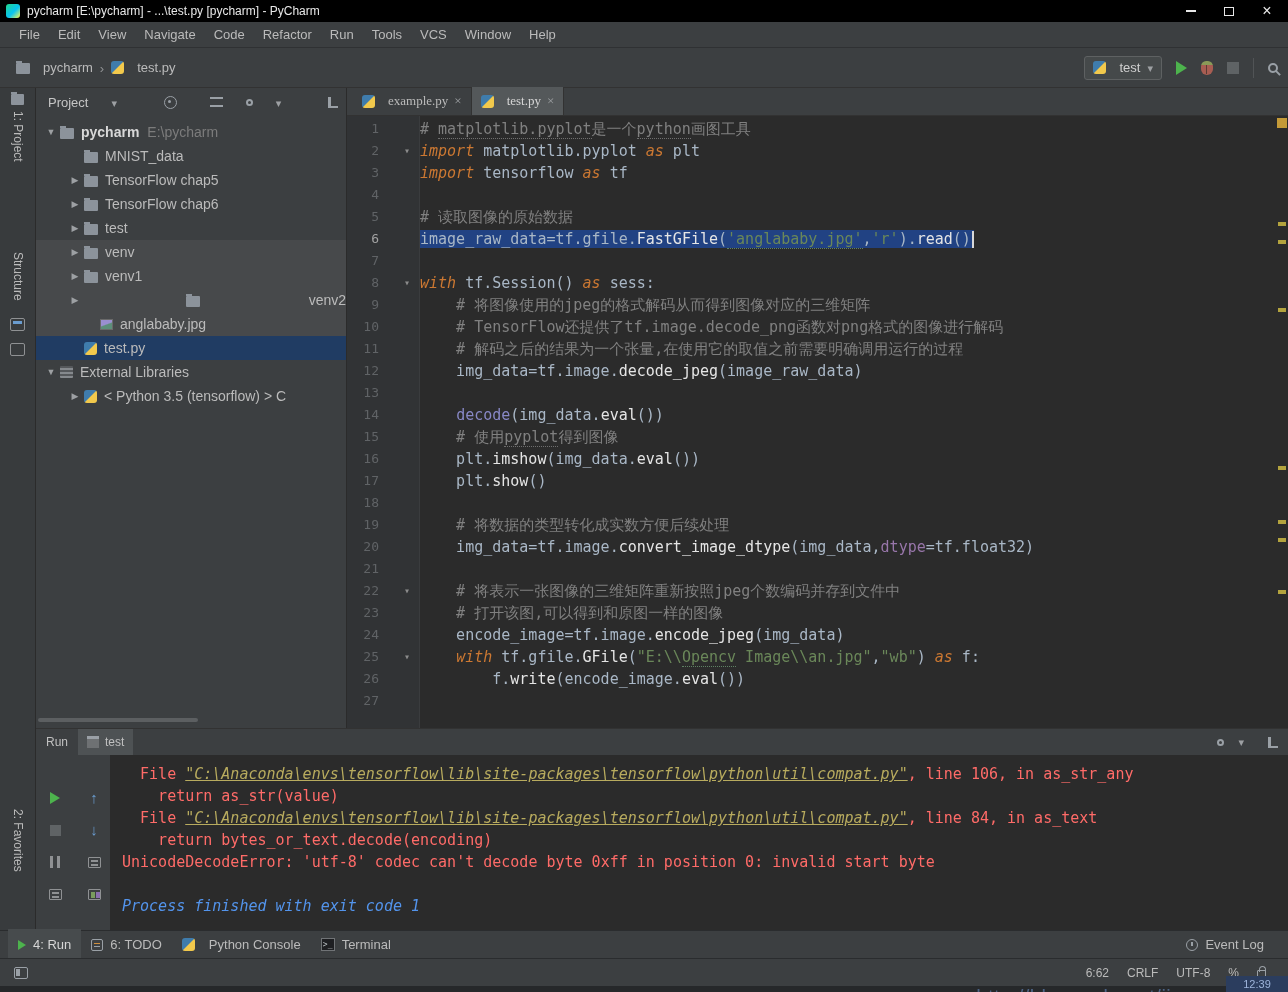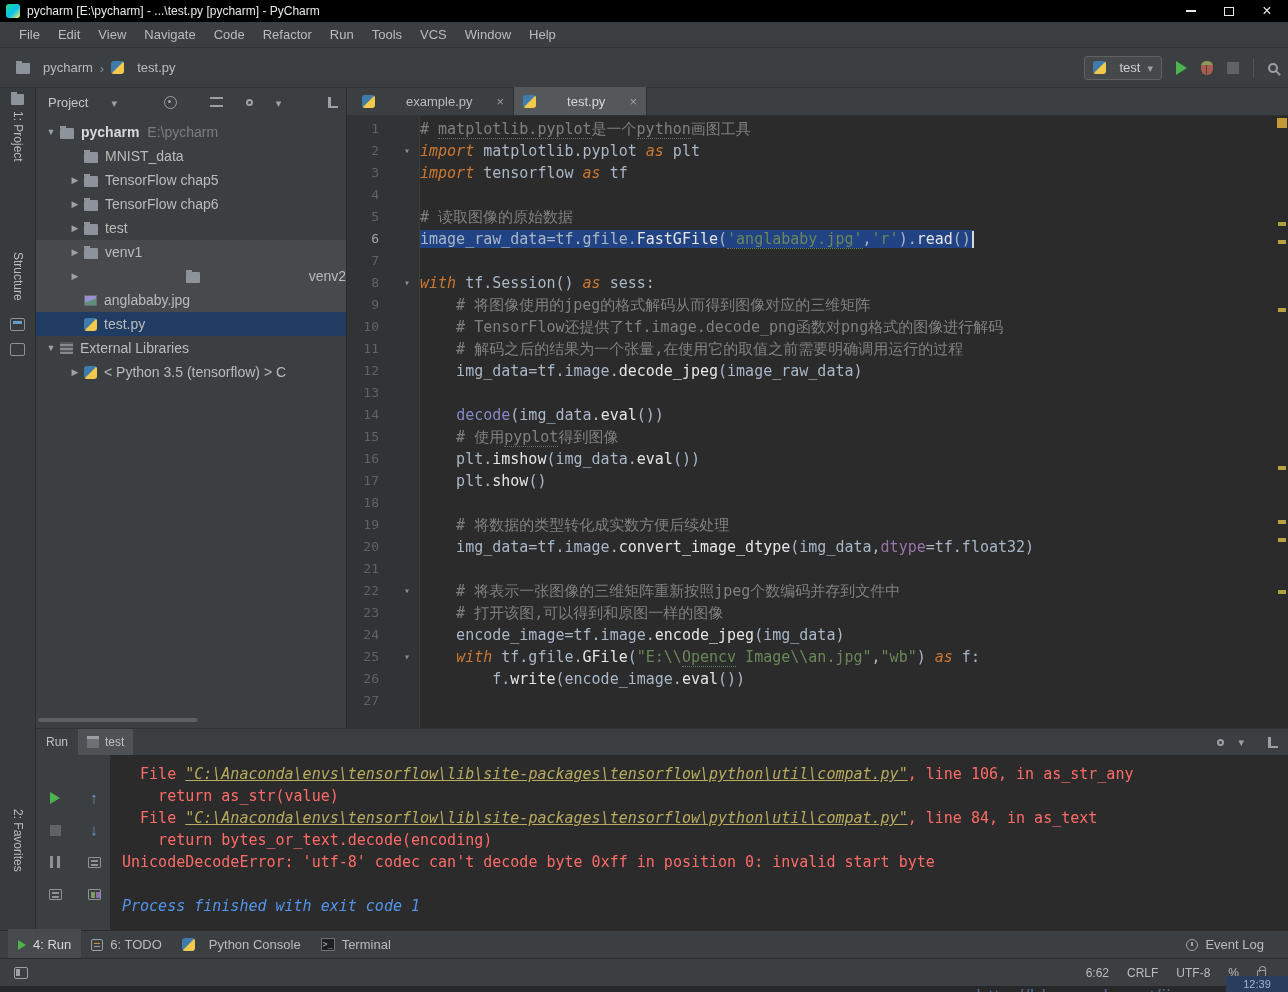--- a/index.html
+++ b/index.html
@@ -72,21 +72,21 @@
   .icon-image { width:13px; height:11px; background:linear-gradient(160deg,#9a8fd0 45%,#5d8f7a 55%); border:1px solid #6a6a6a; }
   .icon-lib { width:13px; height:12px; background:repeating-linear-gradient(0deg,#85898d 0 2px,#55585b 2px 4px); border-radius:1px; }
   .tree-label { color:#bbbbbb; }
   .tree-label.bold { color:#d8d8d8; font-weight:bold; }
   .tree-suffix { color:#7c7c7c; margin-left:8px; }
   .hscroll { position:absolute; left:2px; bottom:6px; width:160px; height:4px; border-radius:2px; background:#5c5f61; }
 
   
   .editor { position:absolute; left:347px; top:88px; width:941px; height:640px; background:#2b2b2b; }
   .tabbar { height:28px; background:#3c3f41; border-bottom:1px solid #323232; display:flex; align-items:flex-end; padding-left:6px; }
-  .etab { display:inline-flex; align-items:center; gap:24px; height:28px; padding:0 9px; font-size:13px; color:#bbbbbb; border-right:1px solid #323232; }
+  .etab { display:inline-flex; align-items:center; gap:6px; height:28px; padding:0 9px; font-size:13px; color:#bbbbbb; border-right:1px solid #323232;font-family:Liberation Serif, serif; }
   .etab.active { background:#54585a; color:#d6d6d6; }
   .etab-close::before { content:"×"; color:#9da0a3; font-size:13px; }
   .code-area { position:absolute; left:0; top:28px; right:12px; bottom:0; overflow:hidden; }
   .gutter-bg { position:absolute; left:0; top:0; bottom:0; width:73px; background:#313335; border-right:1px solid #3a3c3e; }
   .code-lines { position:relative; padding-top:2px; }
   .code-line { display:flex; height:22px; line-height:22px; font-family:"DejaVu Sans Mono", monospace; font-size:15px; white-space:pre; }
   .ln { width:32px; flex:none; text-align:right; color:#606366; font-size:13px; }
   .ln-cur { color:#a2a2a2; }
   .fold { width:41px; flex:none; text-align:right; padding-right:10px; color:#8c8c8c; font-size:10px; }
   .fold.has::before { content:"▾"; }
@@ -265,28 +265,33 @@
           <span class="tree-label">TensorFlow chap6</span>
         </div>
         <div class="tree-row" style="padding-left: 30px;">
           <span class="tree-arrow right"></span>
           <span class="fico icon-folder"></span>
           <span class="tree-label">test</span>
         </div>
         <div class="tree-row hl" style="padding-left: 30px;">
           <span class="tree-arrow right"></span>
           <span class="fico icon-folder"></span>
+          <span class="tree-label">venv</span>
+        </div>
+        <div class="tree-row hl" style="padding-left: 30px;">
+          <span class="tree-arrow right"></span>
+          <span class="fico icon-folder"></span>
           <span class="tree-label">venv1</span>
         </div>
         <div class="tree-row hl" style="padding-left: 30px; justify-content: space-between;">
           <span class="tree-arrow right"></span>
           <span class="fico icon-folder"></span>
           <span class="tree-label">venv2</span>
         </div>
-        <div class="tree-row hl" style="padding-left: 30px;">
+        <div class="tree-row hl" style="padding-left: 46px;">
           <span class="tree-arrow none"></span>
           <span class="fico icon-image"></span>
           <span class="tree-label">anglababy.jpg</span>
         </div>
         <div class="tree-row selected" style="padding-left: 30px;">
           <span class="tree-arrow none"></span>
           <span class="fico icon-python"></span>
           <span class="tree-label">test.py</span>
         </div>
         <div class="tree-row" style="padding-left: 6px;">

